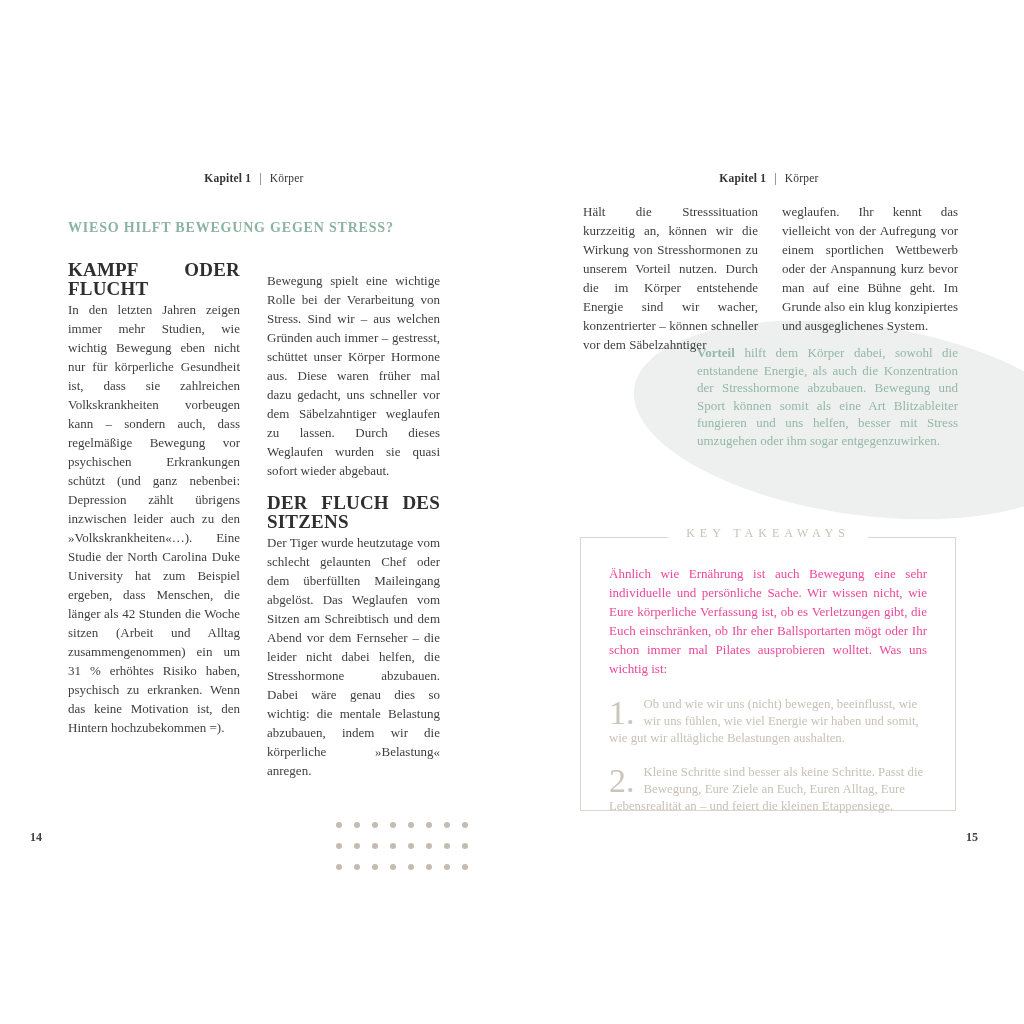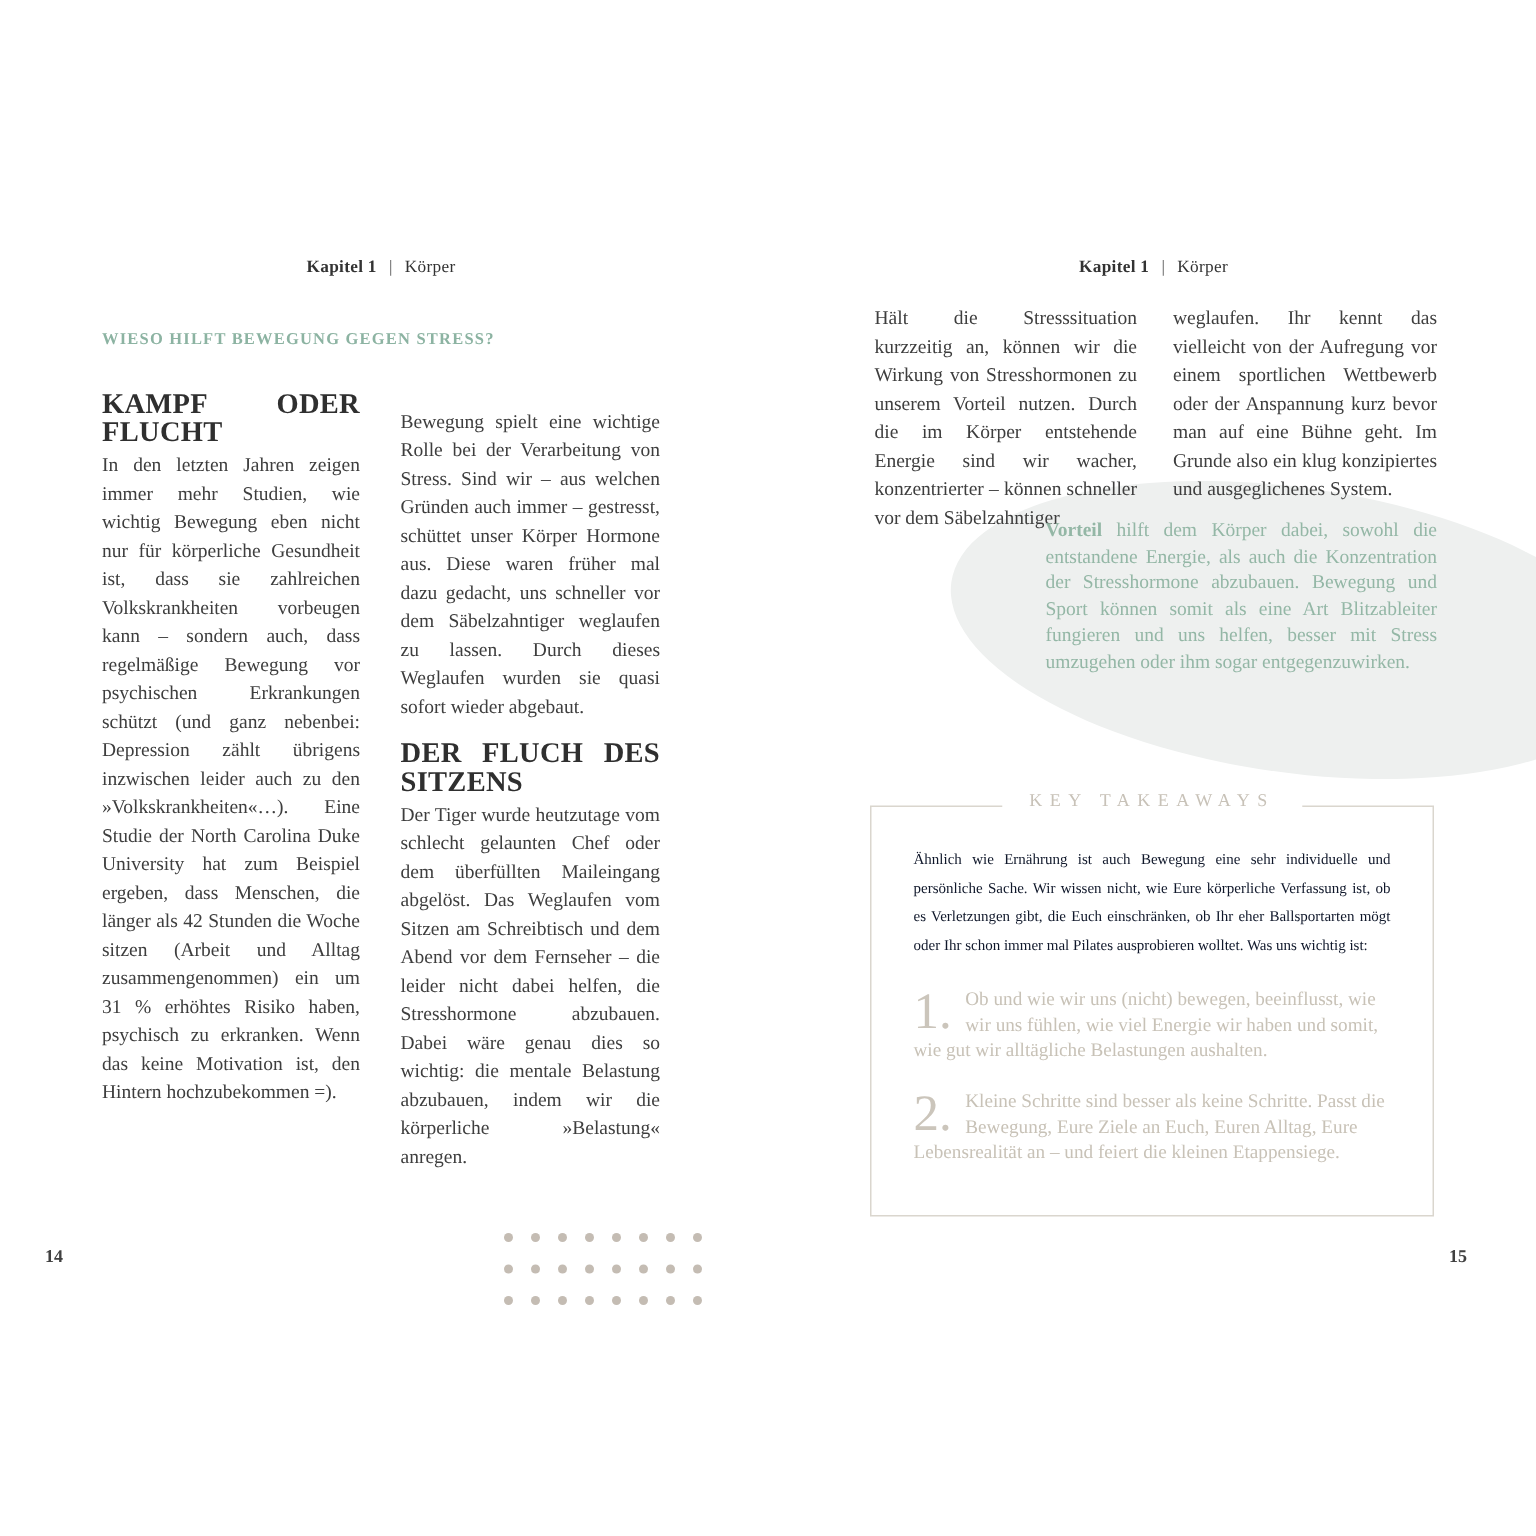--- a/index.html
+++ b/index.html
@@ -8,21 +8,21 @@
     overflow:hidden;font-family:Liberation Serif, serif;
     color:#3e3e3e;
   }
   .abs{position:absolute;}
   
   .page-header{font-size:11.5px;color:#333;text-align:center;letter-spacing:.2px;}
   .page-header .chap{font-weight:bold;}
   .page-header .sep{margin:0 5px;color:#555;}
   
   .section-title{
-    font-size:11px;font-weight:bold;letter-spacing:.8px;color:#8cb3a2;
+    font-size:14px;font-weight:bold;letter-spacing:.8px;color:#8cb3a2;
   }
   .body-col{font-size:13px;line-height:19px;text-align:justify;color:#3e3e3e;}
   .body-col p{margin:0;}
   .subhead{font-weight:bold;font-size:19px;letter-spacing:.2px;margin:0 0 2px 0;color:#2f2f2f;}
   .subhead.spaced{margin-top:13px;}
   .pagenum{font-size:12px;font-weight:bold;color:#404040;}
   
   .dot-grid{display:grid;grid-template-columns:repeat(8,6px);gap:15px 12px;}
   .dot{width:6px;height:6px;border-radius:50%;background:#c4bcb3;}
   
@@ -34,21 +34,21 @@
   .callout .lead{font-weight:bold;}
   .takeaways-box{
     box-sizing:border-box;border:1.5px solid #dad6ce;
     padding:26px 28px 0 28px;
   }
   .takeaways-title{
     position:absolute;top:-12px;left:50%;transform:translateX(-50%);
     background:#ffffff;padding:0 18px;white-space:nowrap;
     font-size:12px;letter-spacing:5px;color:#c8c2b8;
   }
-  .takeaways-intro{font-size:10px;line-height:19px;text-align:justify;color:#0f172a;margin:0 0 18px 0;}
+  .takeaways-intro{font-size:13px;line-height:19px;text-align:justify;color:#ec4899;margin:0 0 18px 0;}
   .takeaway{color:#c8c2b7;font-size:12.8px;line-height:17px;margin-bottom:17px;overflow:visible;}
   .takeaway .num{
     float:left;font-size:34px;line-height:34px;color:#cbc5bb;
     padding-right:9px;font-weight:normal;
   }
 </style>
 </head>
 <body>
 
 <div id="spread">

